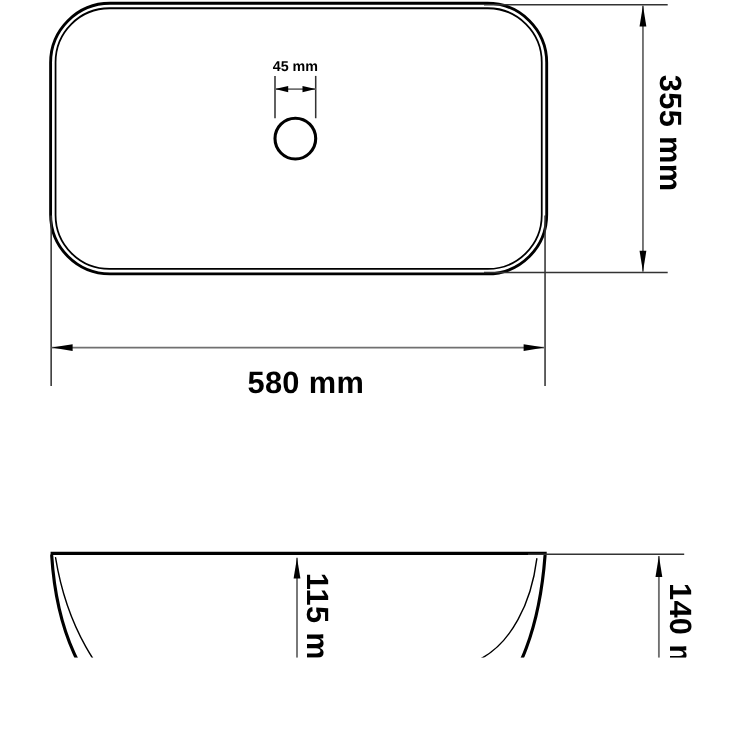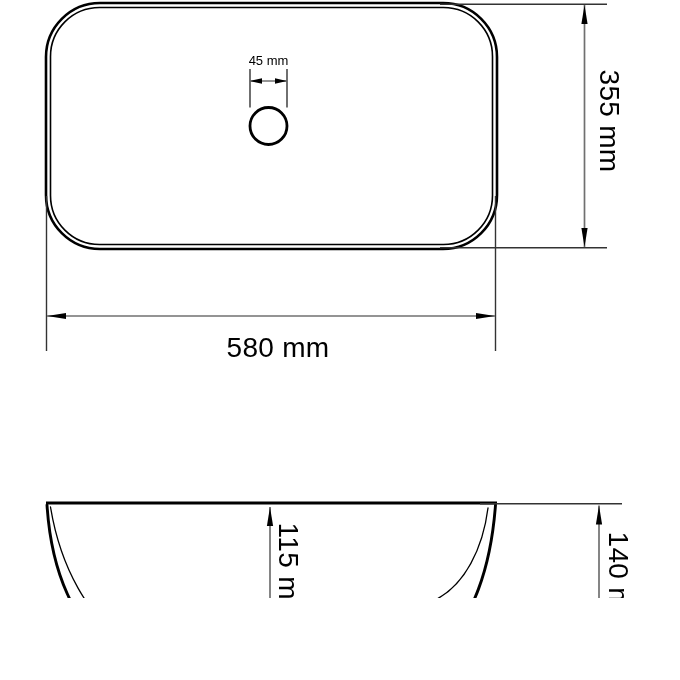--- a/index.html
+++ b/index.html
@@ -6,20 +6,21 @@
     margin: 0;
     padding: 0;
     background: #ffffff;
   }
   .stage {
     position: relative;
     width: 680px;
     height: 598px;
     background: var(--background, #ffffff);
     overflow: hidden;
+    font-weight: bold;
   }
   svg {
     display: block;
     font-family: "Liberation Sans", "DejaVu Sans", sans-serif;
   }
   .outline      { fill: none; stroke: var(--line, #000); }
   .rim-outer    { stroke-width: 2.6; }
   .rim-inner    { stroke-width: 1.6; }
   .drain       { stroke-width: 2.8; }
   .profile-out { stroke-width: 2.9; stroke-linecap: round; stroke-linejoin: round; }

